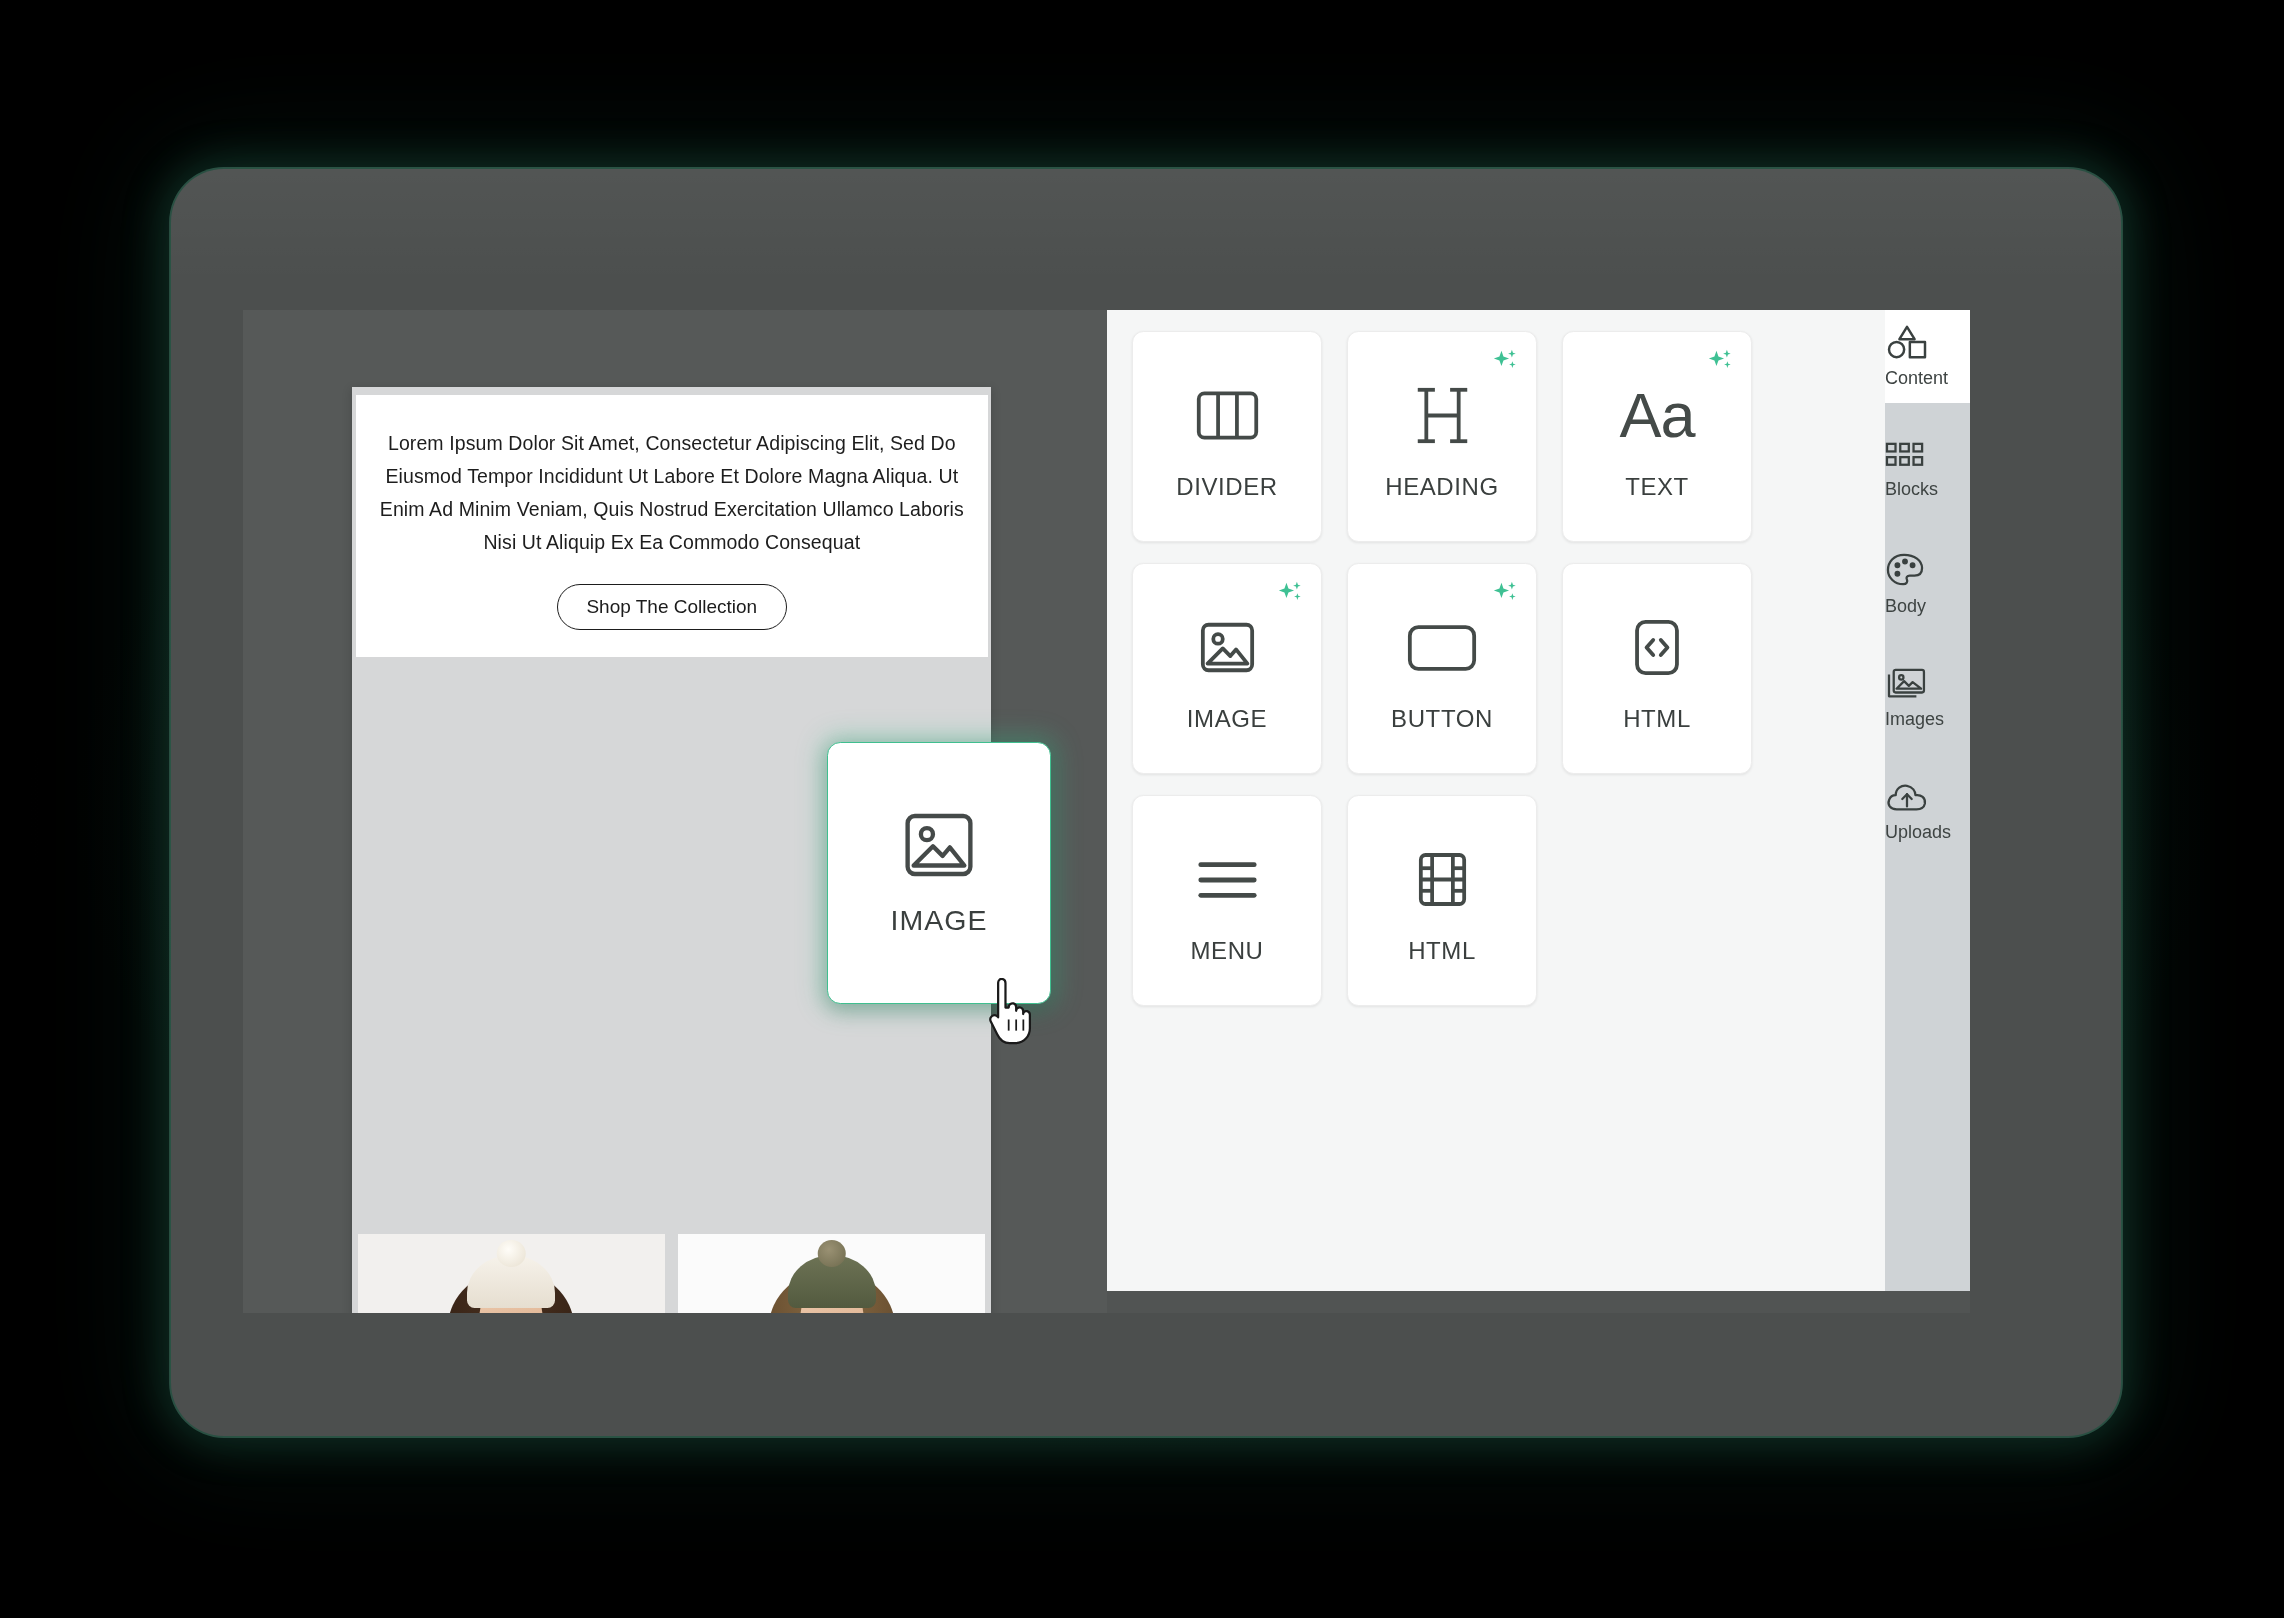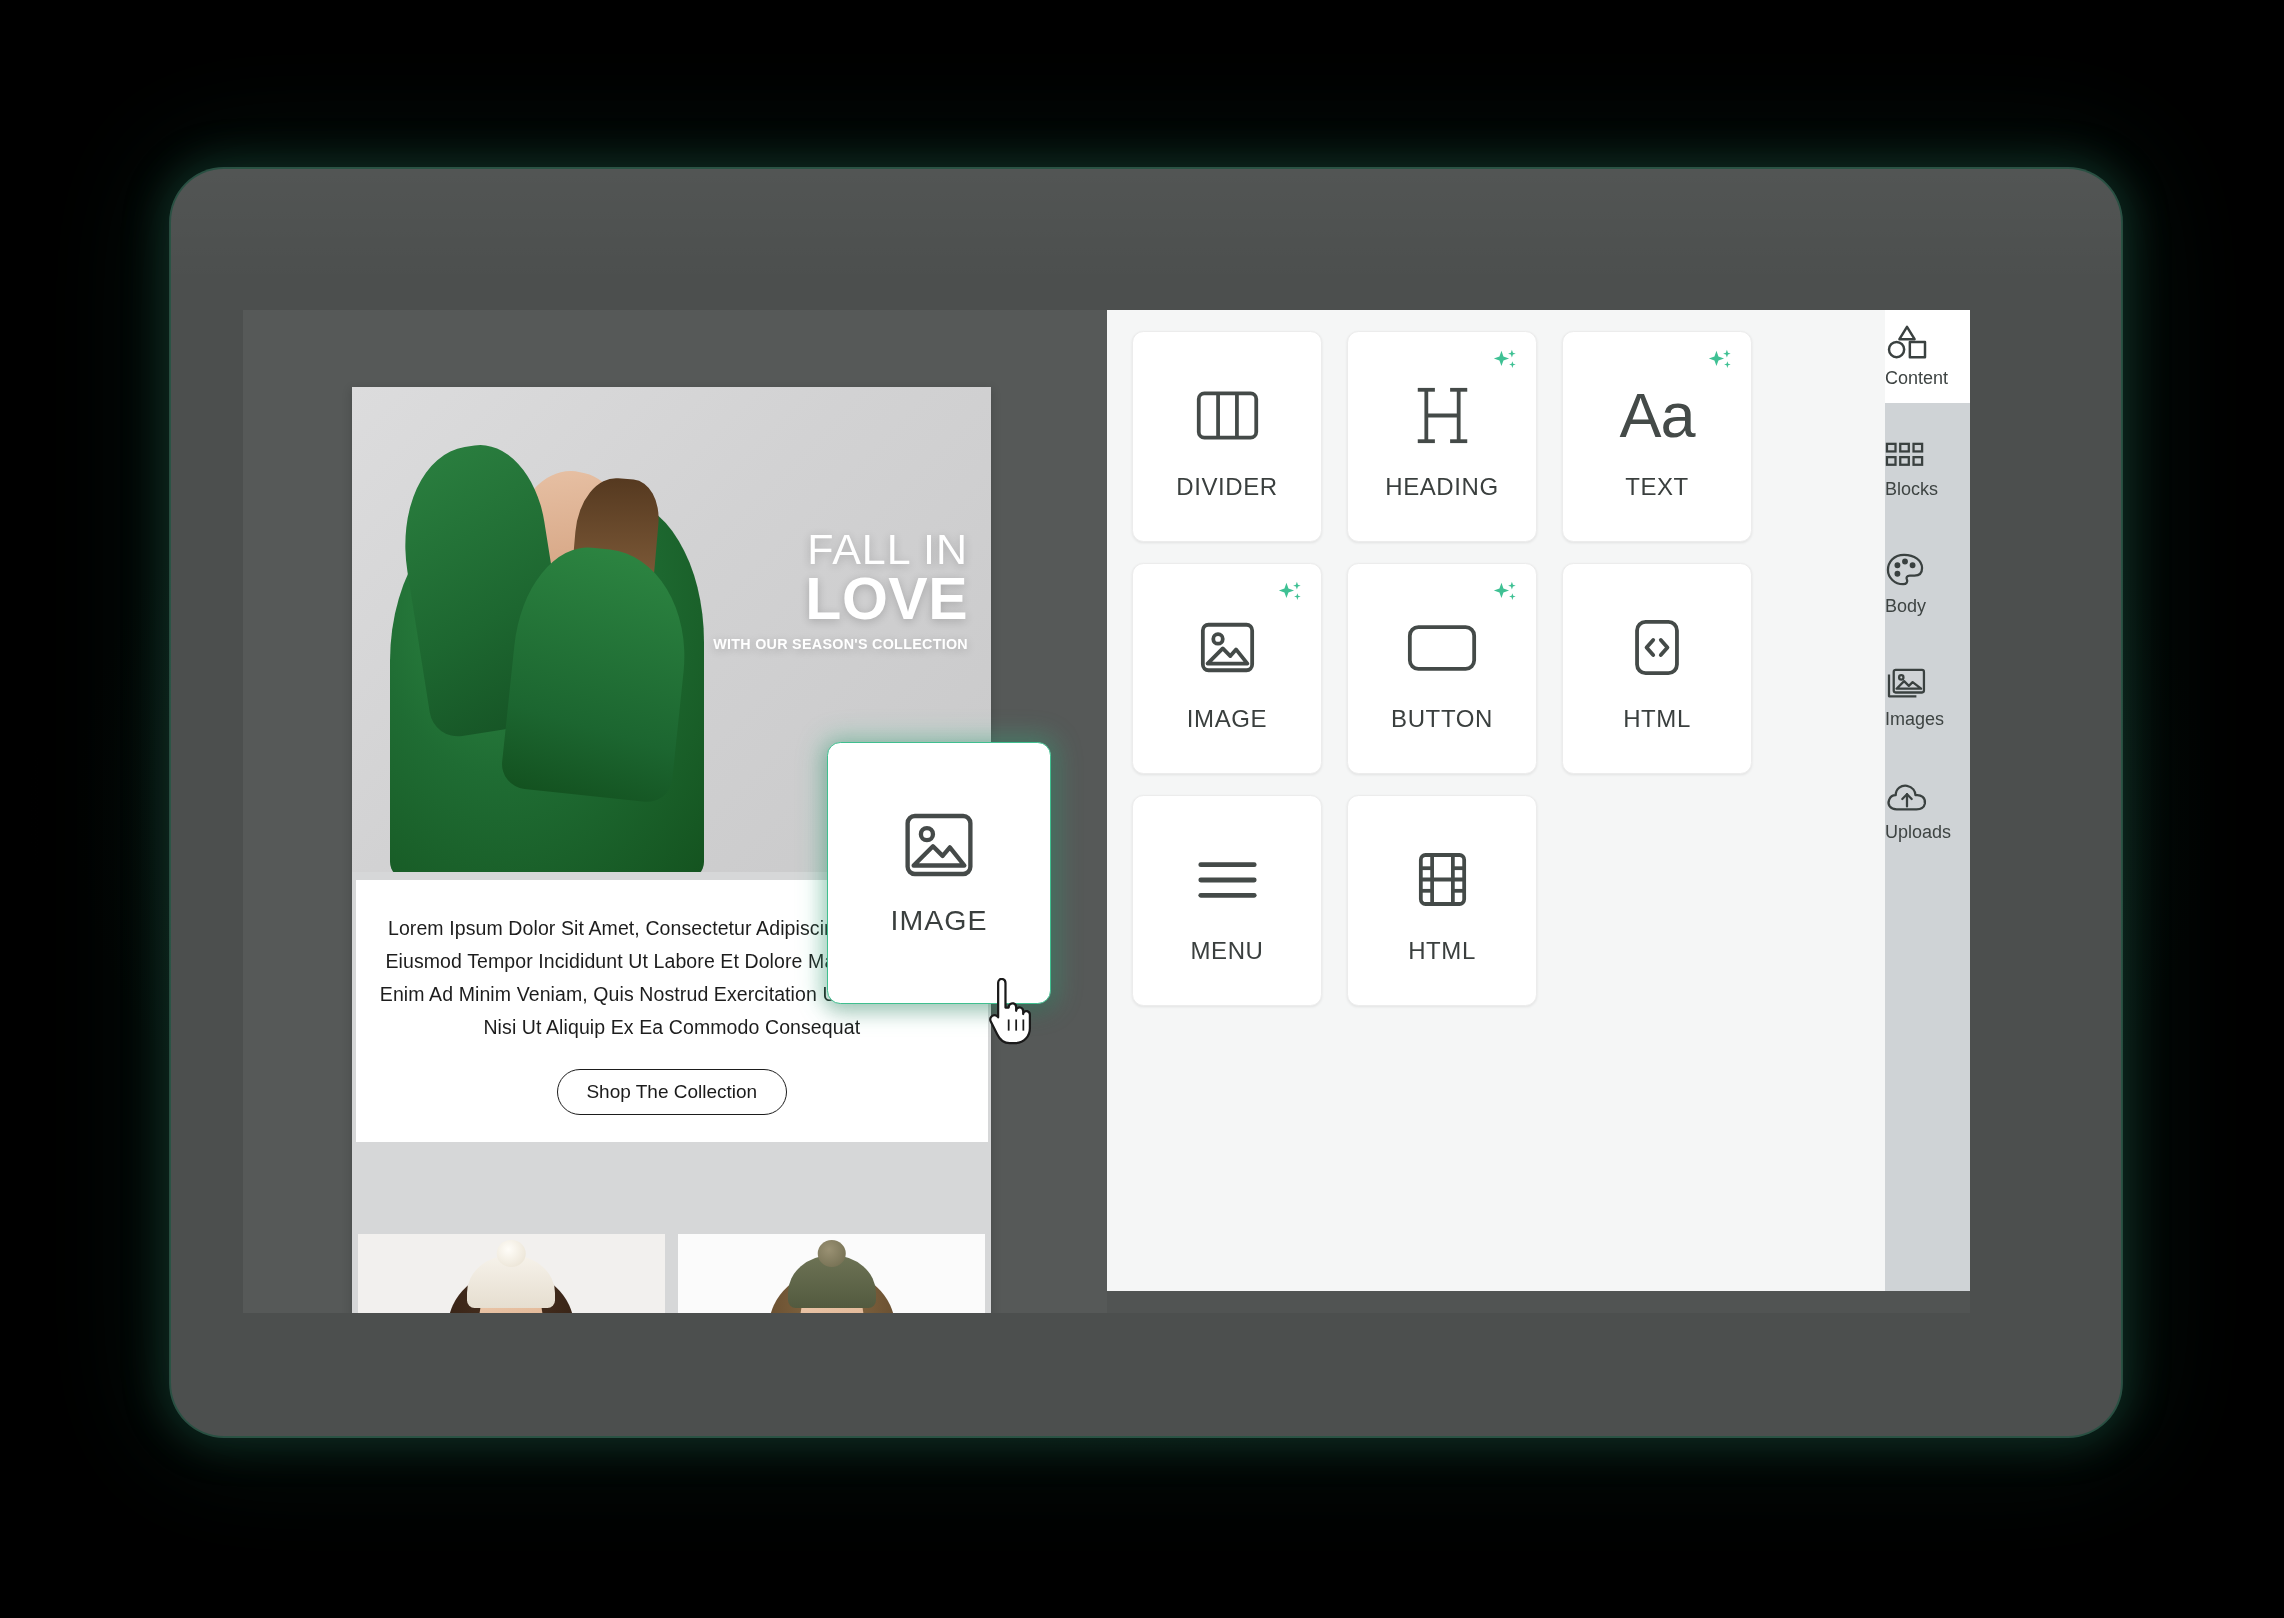--- a/index.html
+++ b/index.html
@@ -289,35 +289,20 @@
 
   <div id="device-frame">
     <div id="device-glow-top"></div>
   </div>
 
   <div id="app-window">
 
     <div id="canvas-area">
       <div id="email-card">
 
-        <div class="hero">
-          <div class="model-wrap">
-            <div class="hair"></div>
-            <div class="sweater"></div>
-            <div class="head"></div>
-            <div class="hair-front"></div>
-            <div class="sweater-arm"></div>
-            <div class="sweater-arm2"></div>
-          </div>
-          <div class="hero-text">
-            <div class="hero-l1">FALL IN</div>
-            <div class="hero-l2">LOVE</div>
-            <div class="hero-l3">WITH OUR SEASON'S COLLECTION</div>
-          </div>
-        </div>
 
         <div class="body-block">
           <div class="body-para">Lorem Ipsum Dolor Sit Amet, Consectetur Adipiscing Elit, Sed Do Eiusmod Tempor Incididunt Ut Labore Et Dolore Magna Aliqua. Ut Enim Ad Minim Veniam, Quis Nostrud Exercitation Ullamco Laboris Nisi Ut Aliquip Ex Ea Commodo Consequat</div>
           <div class="shop-btn">Shop The Collection</div>
         </div>
 
         <div class="photo-row">
           <div class="mini-photo">
             <div class="mp-hair"></div>
             <div class="mp-face"></div>

